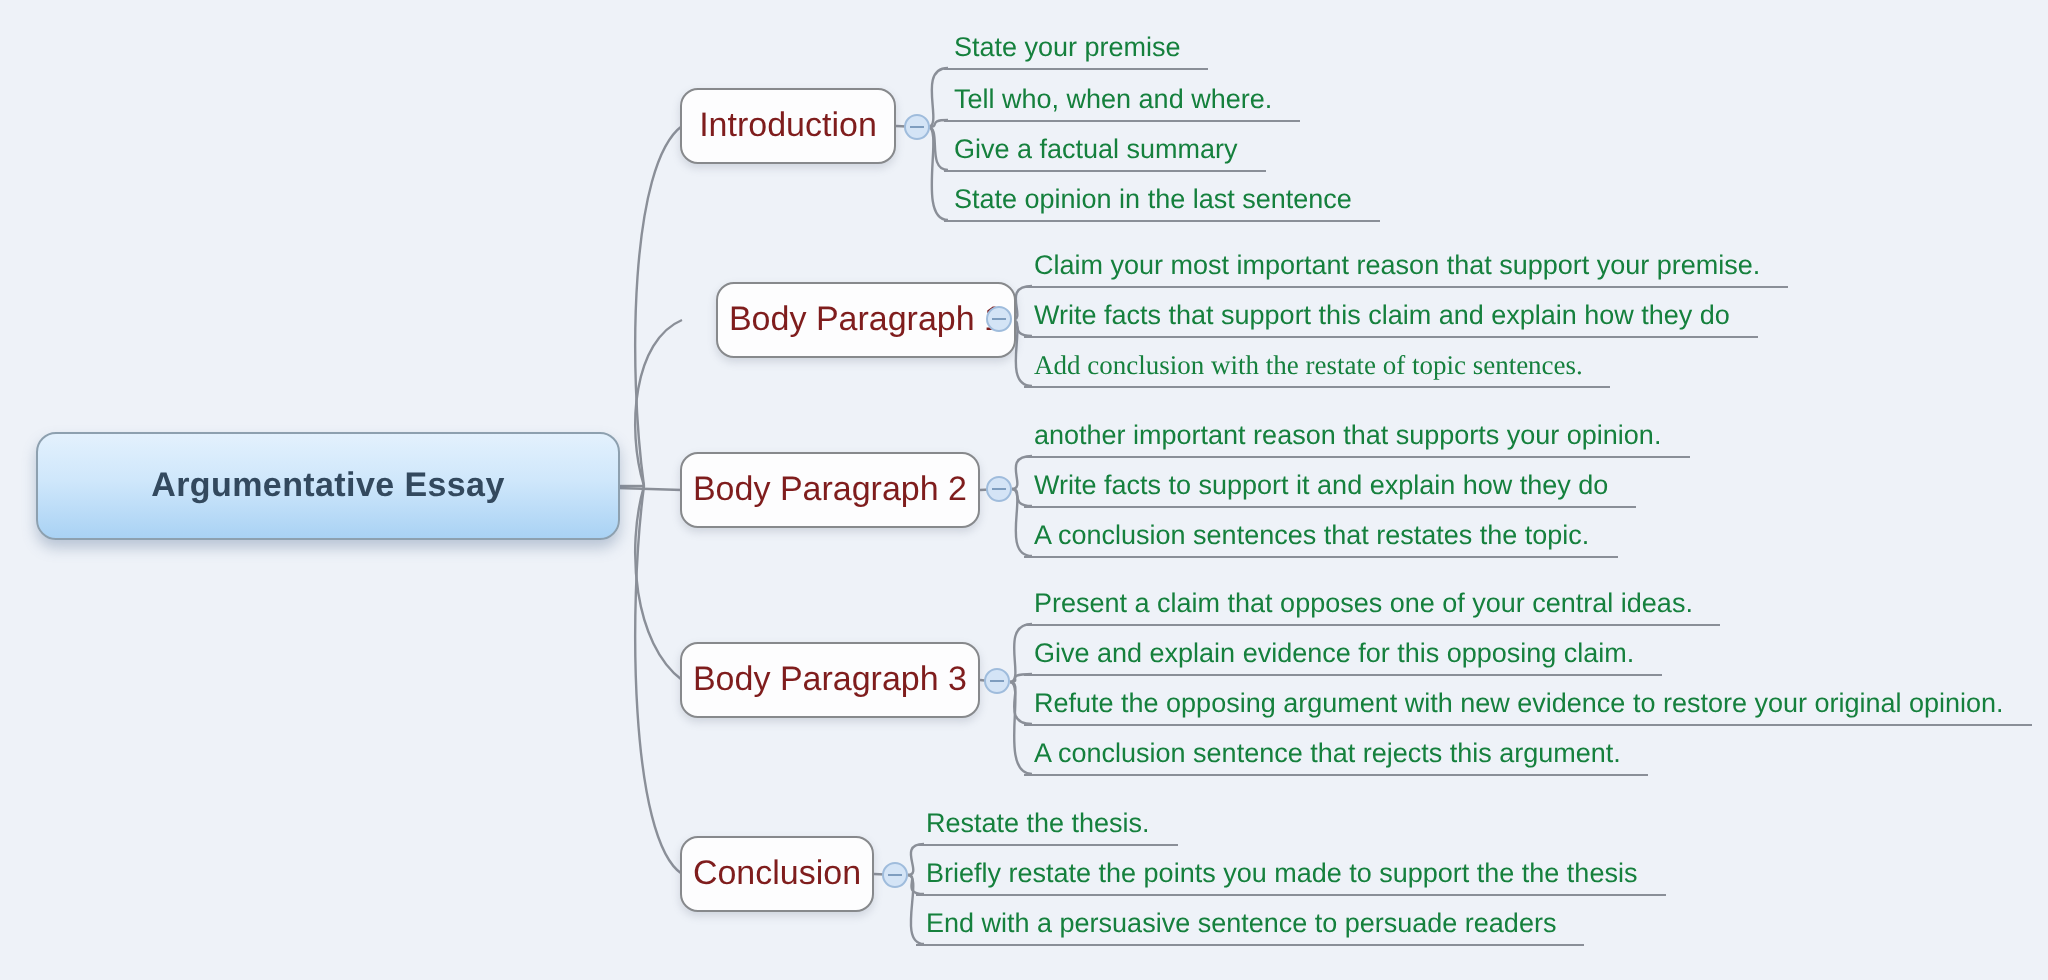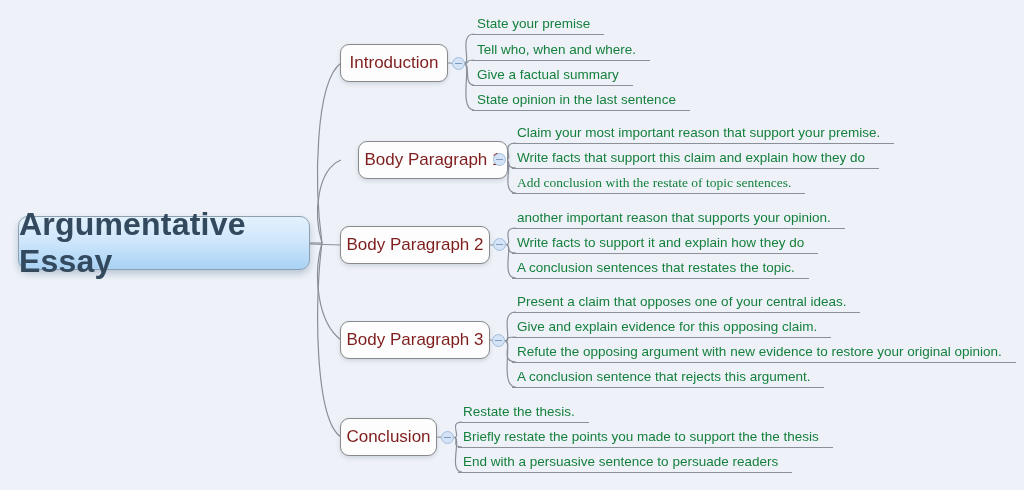--- a/index.html
+++ b/index.html
@@ -10,21 +10,21 @@
     overflow:hidden;
     font-family:"Liberation Sans","DejaVu Sans",sans-serif;
   }
   svg.connectors{position:absolute;left:0;top:0;z-index:1;}
   .root-node{
     position:absolute;left:18px;top:216px;width:290px;height:52px;
     background:linear-gradient(180deg,#e3f1fd 0%,#cfe7fb 45%,#a9d2f4 100%);
     border:1px solid #8da0af;border-radius:10px;
     box-shadow:0 4px 7px rgba(90,115,150,.35);
     display:flex;align-items:center;justify-content:center;
-    font-size:32px;font-weight:bold;color:#33495e;
+    font-size:17px;font-weight:bold;color:#33495e;
     z-index:2;letter-spacing:.2px;
   }
   .topic-box{
     position:absolute;height:38px;box-sizing:border-box;
     background:#fdfdfe;border:1.4px solid #87898c;border-radius:9px;
     display:flex;align-items:center;justify-content:center;
     font-size:17px;color:#7f1d1d;
     box-shadow:0 2px 4px rgba(100,110,130,.22);
     z-index:2;white-space:nowrap;
   }

